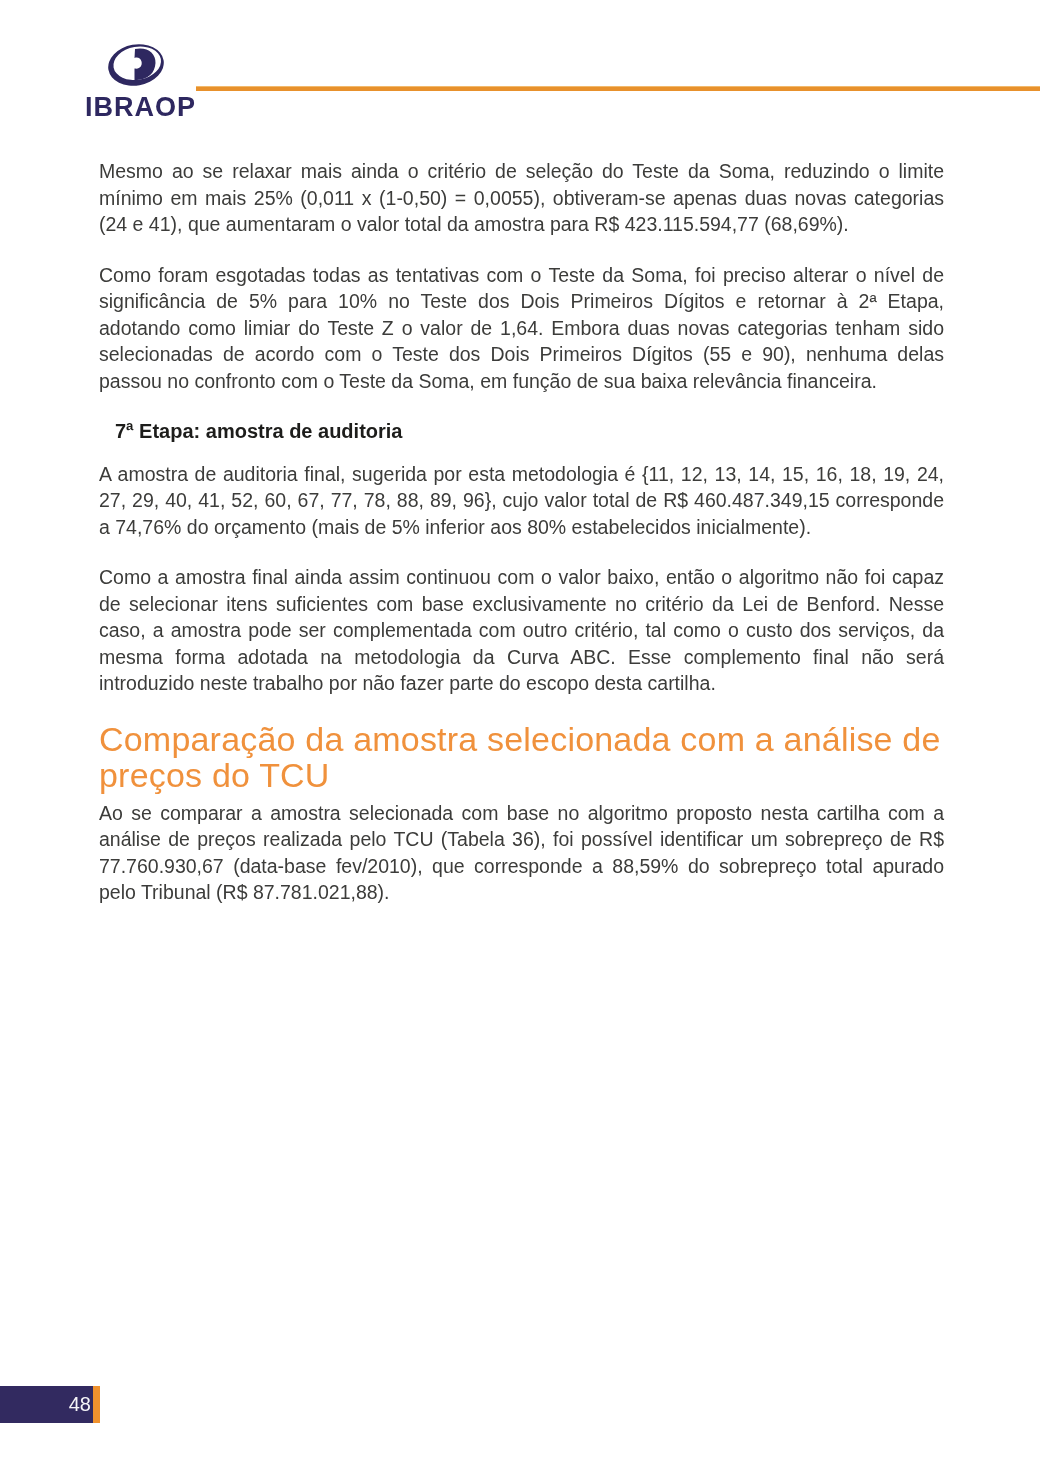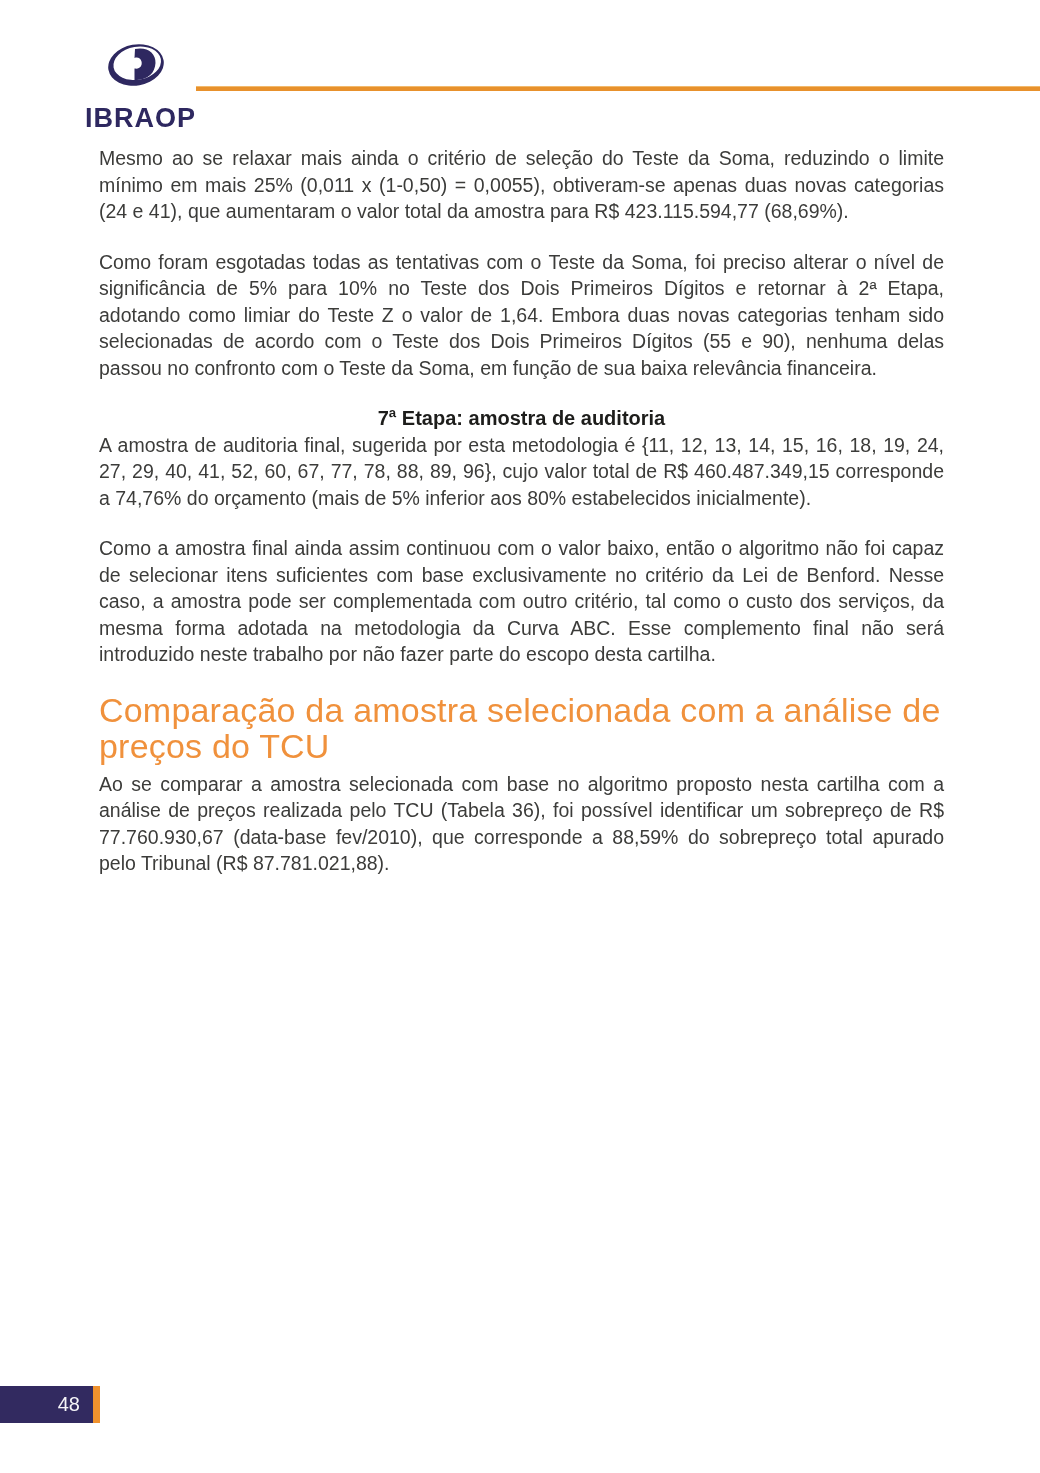--- a/index.html
+++ b/index.html
@@ -17,55 +17,55 @@
   
   .brand {
     position: absolute;
     top: 42px;
     left: 85px;
     width: 102px;
     text-align: center;
   }
   .brand svg { display: block; margin: 0 auto; }
   .brand-name {
-    margin-top: 11px;
+    margin-top: 0;
     font-size: 27px;
     font-weight: bold;
     letter-spacing: 1px;
     color: #2E2860;
   }
   .top-rule {
     position: absolute;
     top: 86px;
     left: 196px;
     right: 0;
     height: 5px;
     background: #E8912C;
     border-top: 1px solid #F2B96B;
   }
 
   
   .content {
     position: absolute;
-    top: 145px;
+    top: 158px;
     left: 99px;
     width: 845px;
     color: #3C3C3A;
     font-size: 19.5px;
     line-height: 26.5px;
     text-align: justify;
   }
   .content p { margin: 0 0 24px 0; }
   .section-heading {
-    margin: 0;
+    margin: 16px;
     font-size: 20px;
     line-height: 26.5px;
     font-weight: bold;
     color: #1D1D1B;
-    text-align: center;
+    text-align: left;
   }
   .orange-heading {
     margin: 2px 0 7px 0;
     font-size: 34px;
     line-height: 36px;
     font-weight: 500;
     color: #F0913C;
     text-align: left;
     letter-spacing: 0.2px;
   }
@@ -79,21 +79,21 @@
     height: 37px;
   }
   .page-num-navy {
     position: absolute;
     left: 0; top: 0;
     width: 93px; height: 37px;
     background: #322A60;
     display: flex;
     align-items: center;
     justify-content: flex-end;
-    padding-right: 13px;
+    padding-right: 2px;
   }
   .page-num-navy span {
     color: #F5F4F8;
     font-size: 20px;
   }
   .page-num-orange {
     position: absolute;
     left: 93px; top: 0;
     width: 7px; height: 37px;
     background: #F0922D;

